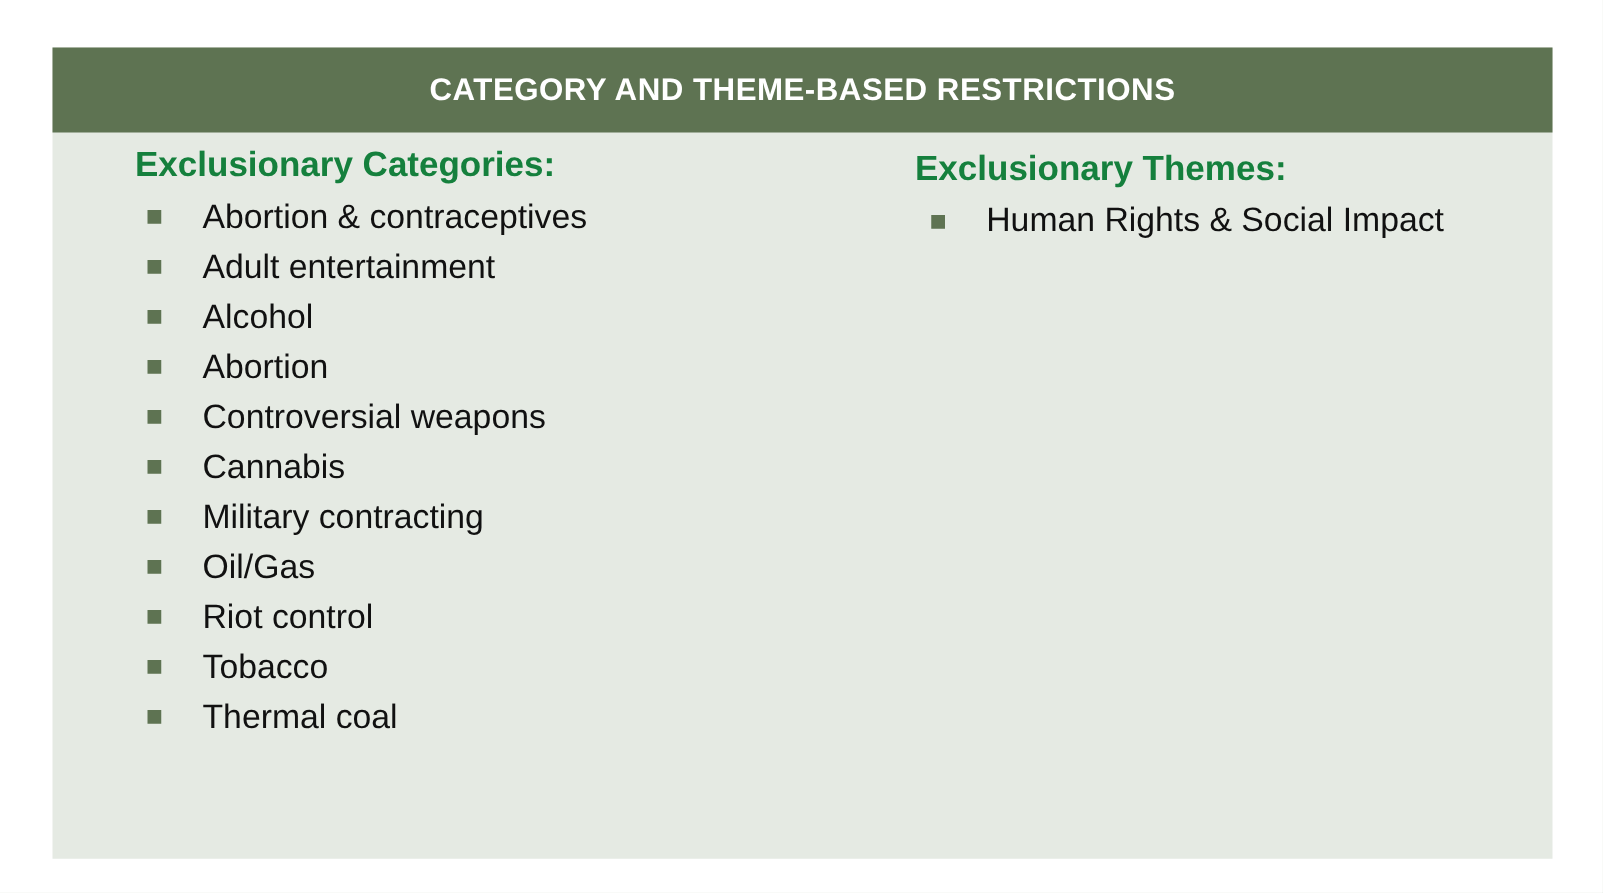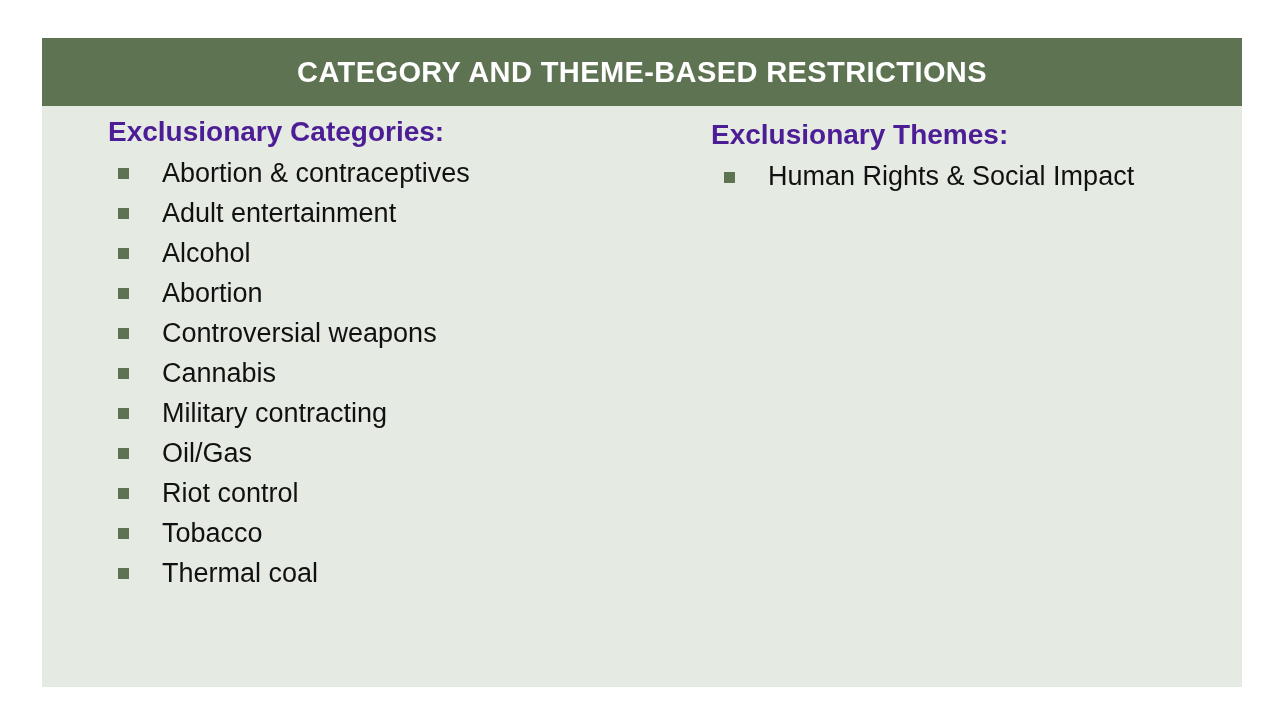--- a/index.html
+++ b/index.html
@@ -27,21 +27,21 @@
     top: 0;
     width: 100%;
     height: 68px;
     background: #5e7352;
     display: flex;
     align-items: center;
     justify-content: center;
   }
   .slide-title {
     color: #ffffff;
-    font-size: 29px;
+    font-size: 25px;
     font-weight: bold;
     letter-spacing: 0.4px;
     text-transform: uppercase;
     line-height: 1;
     white-space: nowrap;
   }
   .slide-body {
     position: absolute;
     left: 0;
     top: 68px;
@@ -50,27 +50,27 @@
   }
   .column {
     position: absolute;
     top: 0;
   }
   .column-left {
     left: 66px;
     width: 560px;
   }
   .column-right {
-    left: 669px;
+    left: 690px;
     width: 460px;
   }
   .col-heading {
     font-size: 28px;
     font-weight: bold;
-    color: #4c1d95;
+    color: #15803d;
     line-height: 34px;
     margin: 0;
     white-space: nowrap;
   }
   .column-left .col-heading { padding-top: 9px; }
   .column-right .col-heading { padding-top: 12px; }
   ul.bullet-list {
     list-style: none;
     margin: 4px;
     padding: 0;

